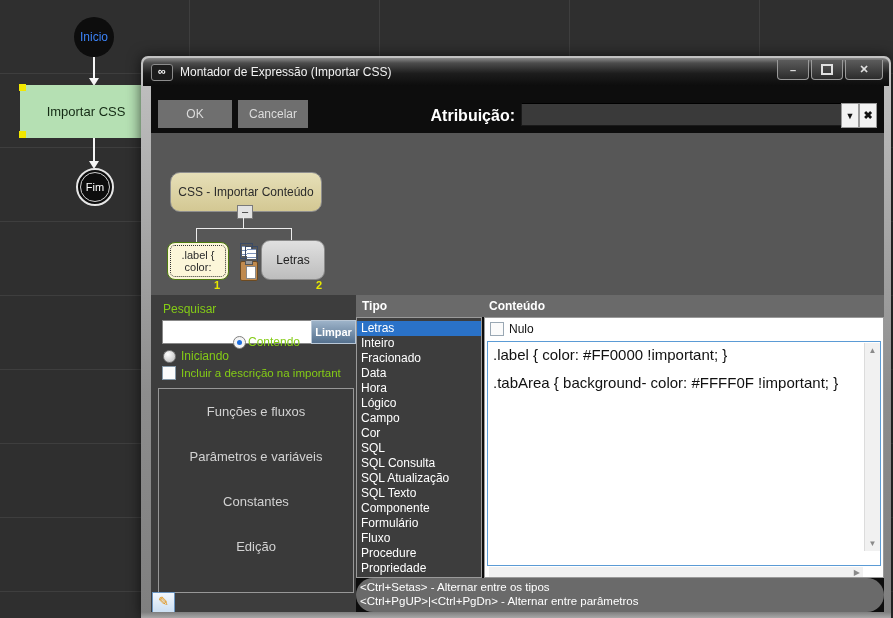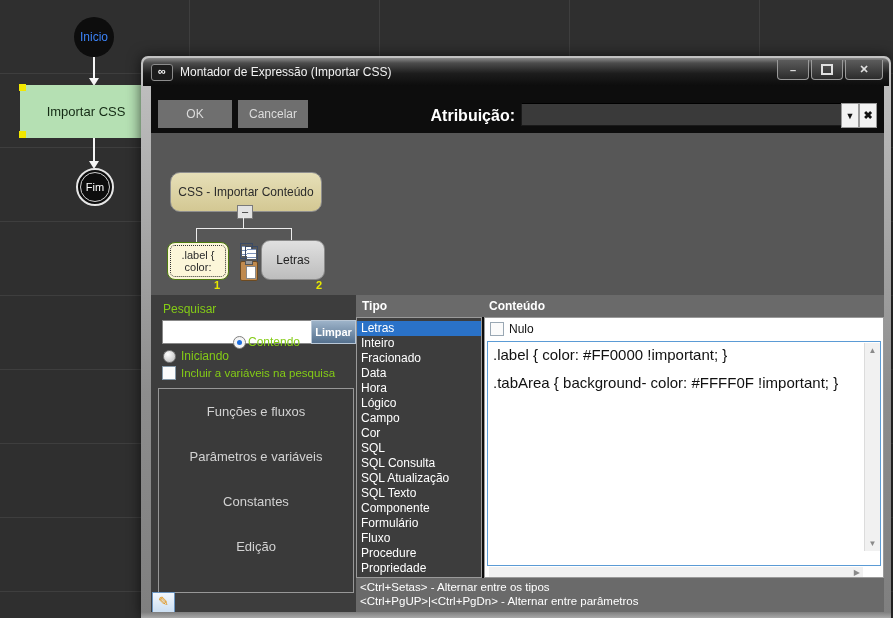--- a/index.html
+++ b/index.html
@@ -74,21 +74,21 @@
   .col-hdr{color:#fff;font-weight:bold;font-size:12px;top:299px;}
   .tipo-list{left:356px;top:317px;width:126px;height:261px;background:#3d3d3d;border:1px solid #9a9a9a;box-sizing:border-box;padding-top:3px;overflow:hidden;}
   .tipo-item{color:#fff;font-size:12px;line-height:15px;padding-left:4px;white-space:nowrap;}
   .tipo-item.selected{background:#2a72c8;}
   .conteudo-panel{left:484px;top:317px;width:400px;height:261px;background:#fff;border:1px solid #9a9a9a;box-sizing:border-box;}
   .nulo-row{left:490px;top:322px;display:flex;align-items:center;gap:5px;color:#111;font-size:12px;}
   .textarea{left:487px;top:341px;width:394px;height:225px;background:#fff;border:1px solid #5b9bd5;box-sizing:border-box;color:#111;font-size:15px;line-height:14px;padding:6px 20px 0 5px;white-space:pre-wrap;}
   .vscroll{left:864px;top:343px;width:15px;height:208px;background:#f1f1f1;border-left:1px solid #dcdcdc;}
   .scroll-arrow{position:absolute;left:0;width:15px;height:15px;color:#8a8a8a;font-size:8px;display:flex;align-items:center;justify-content:center;}
   .hscroll{left:489px;top:567px;width:374px;height:10px;background:#f1f1f1;color:#8a8a8a;font-size:8px;display:flex;align-items:center;justify-content:flex-end;padding-right:3px;box-sizing:border-box;}
-  .statusbar{left:356px;top:578px;width:528px;height:34px;background:#6a6a6a;color:#fff;font-size:11.5px;line-height:14px;padding:2px 0 0 4px;box-sizing:border-box;}
+  .statusbar{left:356px;top:578px;width:528px;height:34px;background:#6a6a6a;color:#fff;font-size:11.5px;line-height:14px;padding:2px 0 0 4px;box-sizing:border-box;border-radius:17px;}
   .dlg-bottom{left:141px;top:612px;width:750px;height:6px;background:linear-gradient(180deg,#7e7e7e,#a8a8a8);}
   .textline{white-space:nowrap;}
 </style>
 </head>
 <body>
 
 <div class="abs fc-node-circle fc-start">
     <span>Inicio</span>
   </div>
 <div class="abs fc-line" style="top:57px;height:22px;"></div>
@@ -170,21 +170,21 @@
 <div class="abs" style="left:163px;top:349px;display:flex;align-items:center;gap:5px;">
   <span class="radio"></span>
   <span class="panel-label">Iniciando</span>
 </div>
 <div class="abs" style="left:233px;top:335px;display:flex;align-items:flex-end;gap:2px;">
   <span class="radio selected"></span>
   <span class="panel-label">Contendo</span>
 </div>
 <div class="abs" style="left:162px;top:366px;display:flex;align-items:center;gap:5px;">
   <span class="checkbox"></span>
-  <span class="panel-label" style="font-size:11.5px;">Incluir a variáveis na pesquisa</span>
+  <span class="panel-label" style="font-size:11.5px;">Incluir a descrição na important</span>
 </div>
 <div class="abs accordion">
     <div class="acc-item">Funções e fluxos</div>
     <div class="acc-item">Parâmetros e variáveis</div>
     <div class="acc-item">Constantes</div>
     <div class="acc-item">Edição</div>
   </div>
 <div class="abs edit-btn"><span>✎</span></div>
 
 <div class="abs hdr-band"></div>

